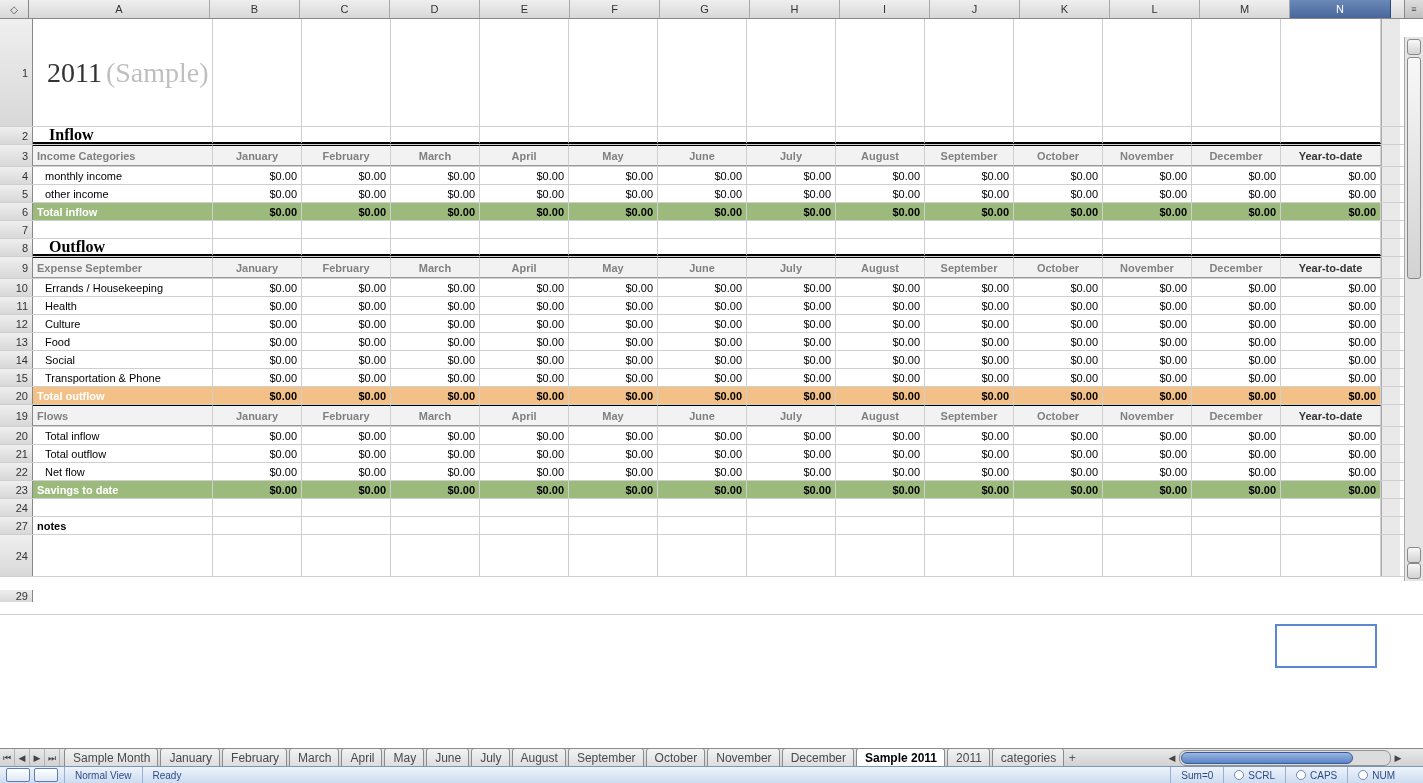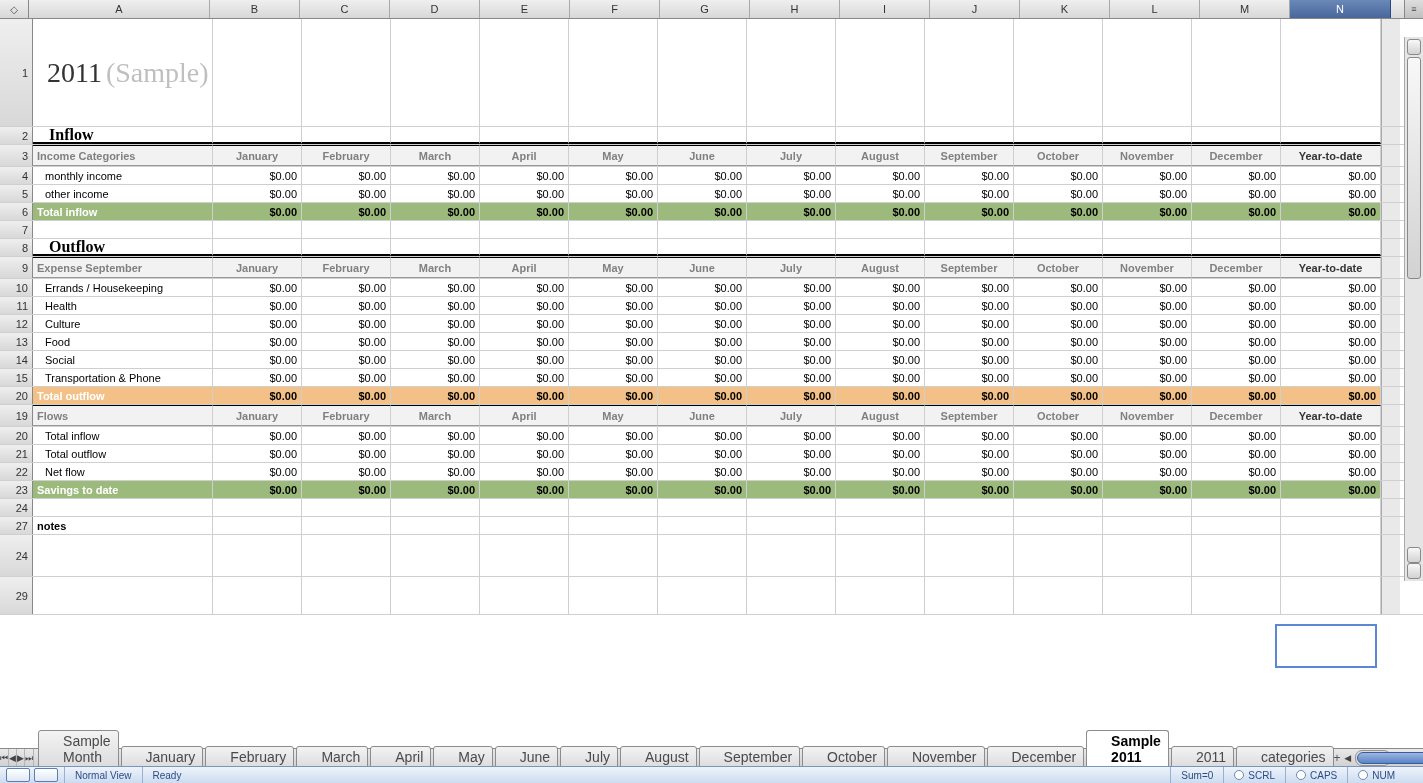--- a/index.html
+++ b/index.html
@@ -95,21 +95,21 @@
   .wA  { width: 180px; flex: 0 0 180px; }
   .wM  { width: 89px;  flex: 0 0 89px;  }
   .wYTD{ width: 100px; flex: 0 0 100px; }
   .gutter { width: 18px; flex: 0 0 18px; background:#e9e9e9; border-left:1px solid #aaa; }
 
   
   .row { height: 18px; }
   .row.r1 { height: 108px; }
   .row.r3, .row.r9, .row.r19 { height: 22px; }
   .row.r28 { height: 42px; }
-  .row.r29 { height: 38px; }
+  .row.r29 { height: 38px; align-items: center; }
 
   
   .title-year { font-family: Georgia, "Times New Roman", serif; font-size: 28px; color:#333; }
   .title-sub  { font-family: Georgia, serif; font-size: 28px; color:#bfbfbf; margin-left:4px;}
   .title-wrap { display:flex; align-items:center; height:100%; padding-left:10px; }
 
   
   .section { font-weight: bold; font-size: 16px; padding-left:16px;font-family:Liberation Serif, serif;}
 
   
@@ -169,26 +169,26 @@
   
   .bottom { position:absolute; left:0; right:0; bottom:16px; height:18px;
             background:linear-gradient(#e9e9e9,#d0d0d0); border-top:1px solid #8a8a8a;
             display:flex; align-items:stretch;}
   .nav-btn {
     width:14px; display:flex;align-items:center;justify-content:center;color:#444;font-size:9px;
     border-right:1px solid #b5b5b5;
   }
   .tabbar { display:flex; align-items:flex-end; padding-left:4px; gap:2px; }
   .tab {
-    padding:2px 7px 2px 24px;
+    padding:2px 7px 2px 8px;
     background:linear-gradient(#f3f3f3,#dcdcdc);
     border:1px solid #8c8c8c;
     border-top-left-radius:3px; border-top-right-radius:3px;
     color:#4a4a4a;
-    font-size:14px;
+    font-size:12px;
     font-family:"Lucida Grande", sans-serif;
     position:relative;
     top:1px;
   }
   .tab.active {
     background:#fff;
     color:#000;
     font-weight:bold;
     border-bottom:1px solid #fff;
     top:1px;

